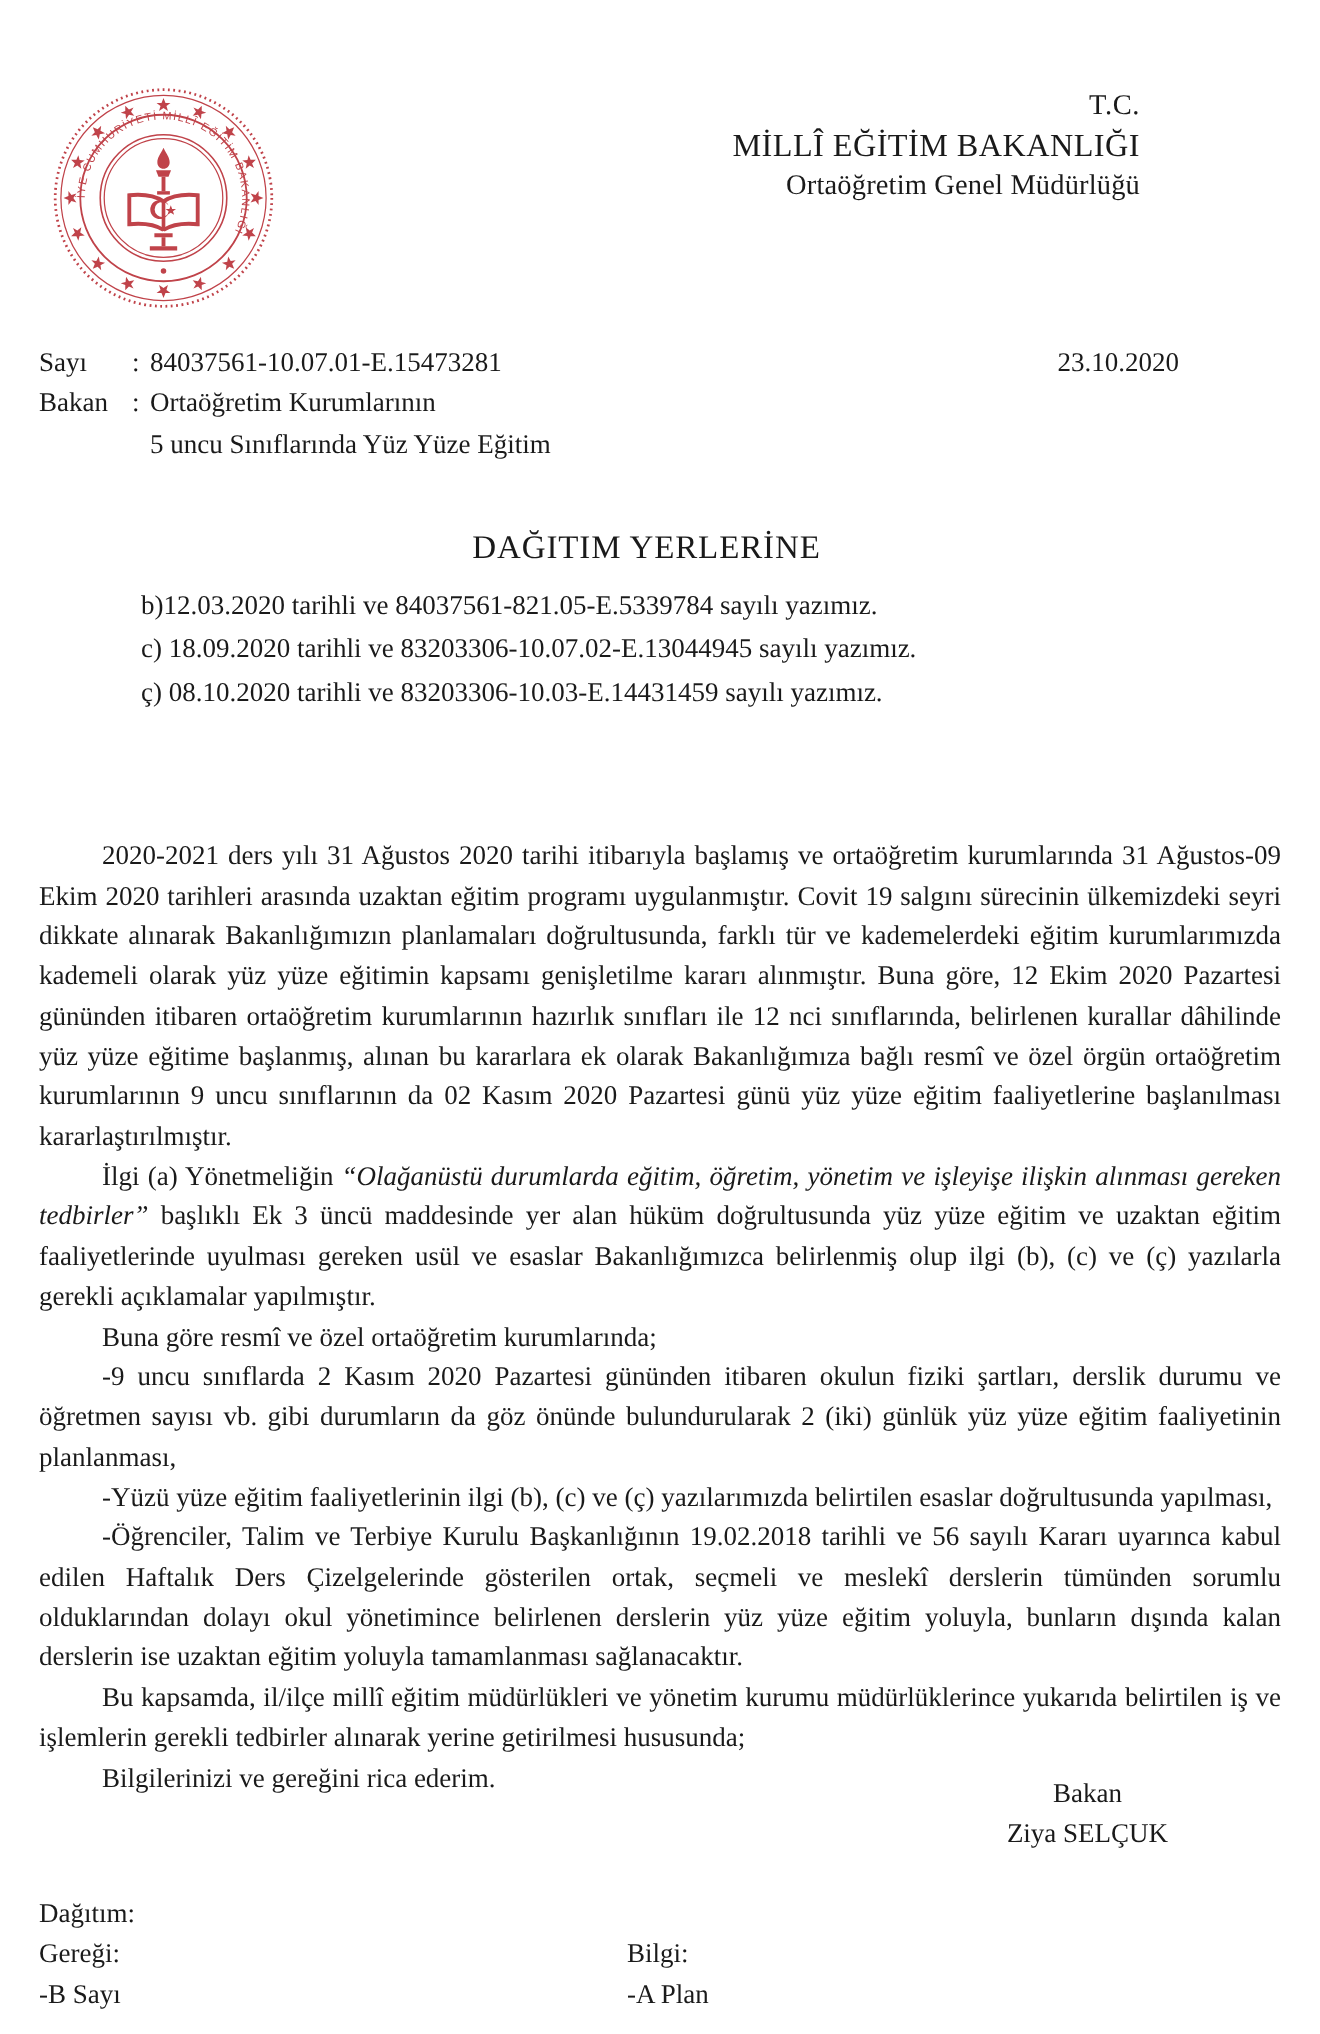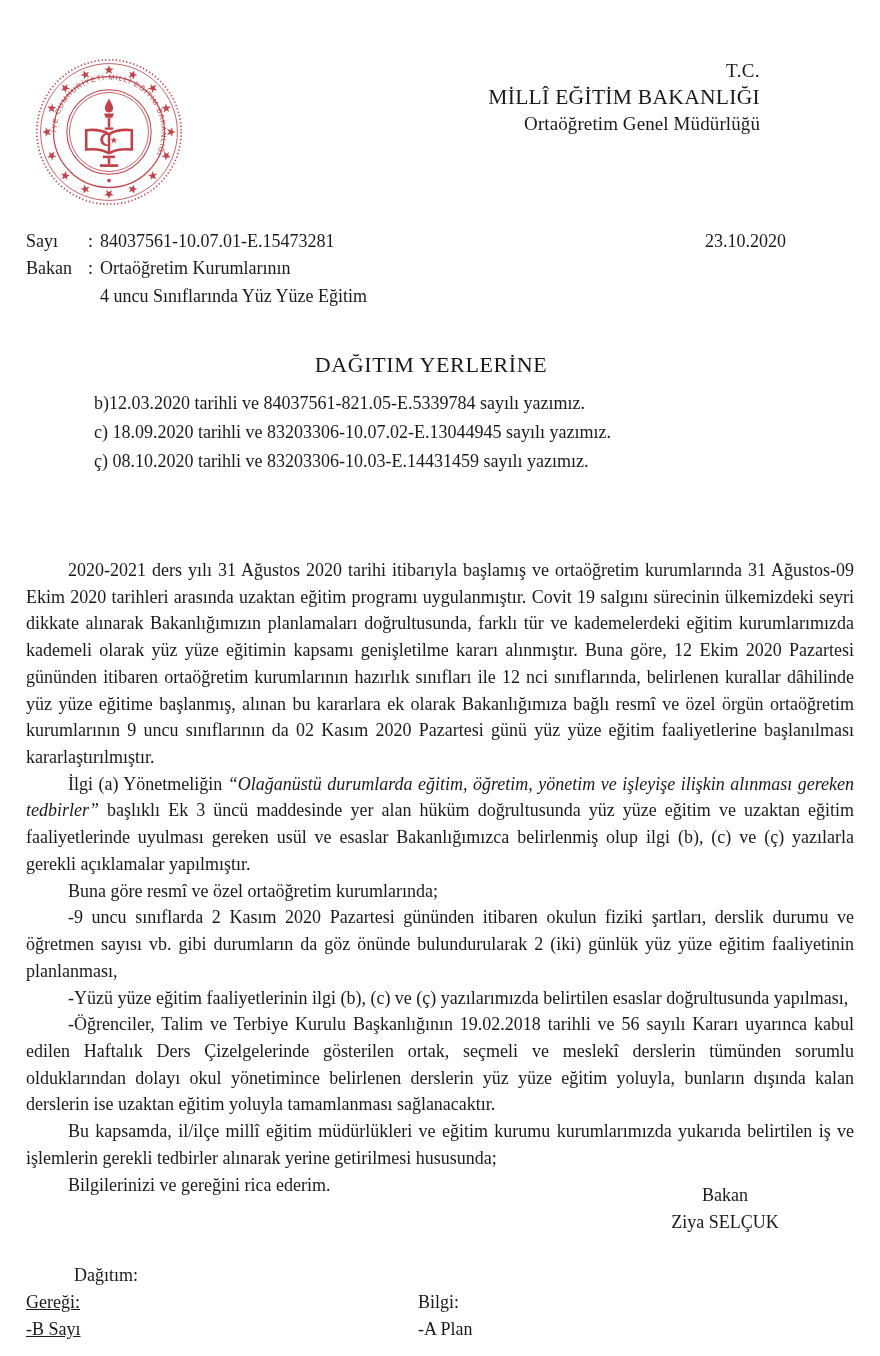--- a/index.html
+++ b/index.html
@@ -158,31 +158,30 @@
 
   
   .distribution {
     position: absolute;
     left: 26px;
     top: 1262px;
     width: 828px;
     font-size: 18px;
     line-height: 1.5;
   }
-  .dist-title { margin-bottom: 0; margin-left: 48px; }
+  .dist-title { margin-bottom: 0; }
   .dist-cols {
     position: relative;
     width: 828px;
   }
   .dist-col-left {
     position: absolute;
     left: 0;
     top: 0;
     width: 370px;
-    text-decoration: underline;
   }
   .dist-col-right {
     position: absolute;
     left: 392px;
     top: 0;
     width: 380px;
   }
   .dist-spacer { height: 52px; }
 </style>
 </head>
@@ -304,21 +303,21 @@
   </div>
 
   <div class="meta">
     <div class="meta-row">
       <span class="meta-key">Sayı</span><span class="meta-colon">:</span><span>84037561-10.07.01-E.15473281</span>
       <span class="meta-date">23.10.2020</span>
     </div>
     <div class="meta-row">
       <span class="meta-key">Bakan</span><span class="meta-colon">:</span><span>Ortaöğretim Kurumlarının</span>
     </div>
-    <div class="meta-row meta-cont">4 uncu Sınıflarında Yüz Yüze Eğitim</div>
+    <div class="meta-row meta-cont">5 uncu Sınıflarında Yüz Yüze Eğitim</div>
   </div>
 
   <div class="recipient">
     <span>DAĞITIM YERLERİNE</span>
   </div>
 
   <div class="refs">
     <div class="refs-item">b)12.03.2020 tarihli ve 84037561-821.05-E.5339784 sayılı yazımız.</div>
     <div class="refs-item">c) 18.09.2020 tarihli ve 83203306-10.07.02-E.13044945 sayılı  yazımız.</div>
     <div class="refs-item">ç) 08.10.2020 tarihli ve 83203306-10.03-E.14431459 sayılı yazımız.</div>
@@ -331,21 +330,21 @@
     <p><span>İlgi (a) Yönetmeliğin </span><em>“Olağanüstü durumlarda eğitim, öğretim, yönetim ve işleyişe ilişkin alınması gereken tedbirler”</em><span> başlıklı Ek 3 üncü maddesinde yer alan hüküm doğrultusunda yüz yüze eğitim ve uzaktan eğitim faaliyetlerinde uyulması gereken usül ve esaslar Bakanlığımızca belirlenmiş olup ilgi (b), (c) ve (ç) yazılarla gerekli açıklamalar yapılmıştır.</span></p>
 
     <p>Buna göre resmî ve özel ortaöğretim kurumlarında;</p>
 
     <p>-9 uncu sınıflarda 2 Kasım 2020 Pazartesi gününden itibaren okulun fiziki şartları, derslik durumu ve öğretmen sayısı vb. gibi durumların da göz önünde bulundurularak 2 (iki) günlük yüz yüze eğitim faaliyetinin planlanması,</p>
 
     <p>-Yüzü yüze eğitim faaliyetlerinin ilgi (b), (c) ve (ç) yazılarımızda belirtilen esaslar doğrultusunda yapılması,</p>
 
     <p>-Öğrenciler, Talim ve Terbiye Kurulu Başkanlığının 19.02.2018 tarihli ve 56 sayılı Kararı uyarınca kabul edilen Haftalık Ders Çizelgelerinde gösterilen ortak, seçmeli ve meslekî derslerin tümünden sorumlu olduklarından dolayı okul yönetimince belirlenen derslerin yüz yüze eğitim yoluyla, bunların dışında kalan derslerin ise uzaktan eğitim yoluyla tamamlanması sağlanacaktır.</p>
 
-    <p>Bu kapsamda, il/ilçe millî eğitim müdürlükleri ve eğitim kurumu kurumlarımızda yukarıda belirtilen iş ve işlemlerin gerekli tedbirler alınarak yerine getirilmesi hususunda;</p>
+    <p>Bu kapsamda, il/ilçe millî eğitim müdürlükleri ve yönetim kurumu müdürlüklerince yukarıda belirtilen iş ve işlemlerin gerekli tedbirler alınarak yerine getirilmesi hususunda;</p>
 
     <p>Bilgilerinizi ve gereğini rica ederim.</p>
   </div>
 
   <div class="signature">
     <div>Bakan</div>
     <div>Ziya SELÇUK</div>
   </div>
 
   <div class="distribution">

